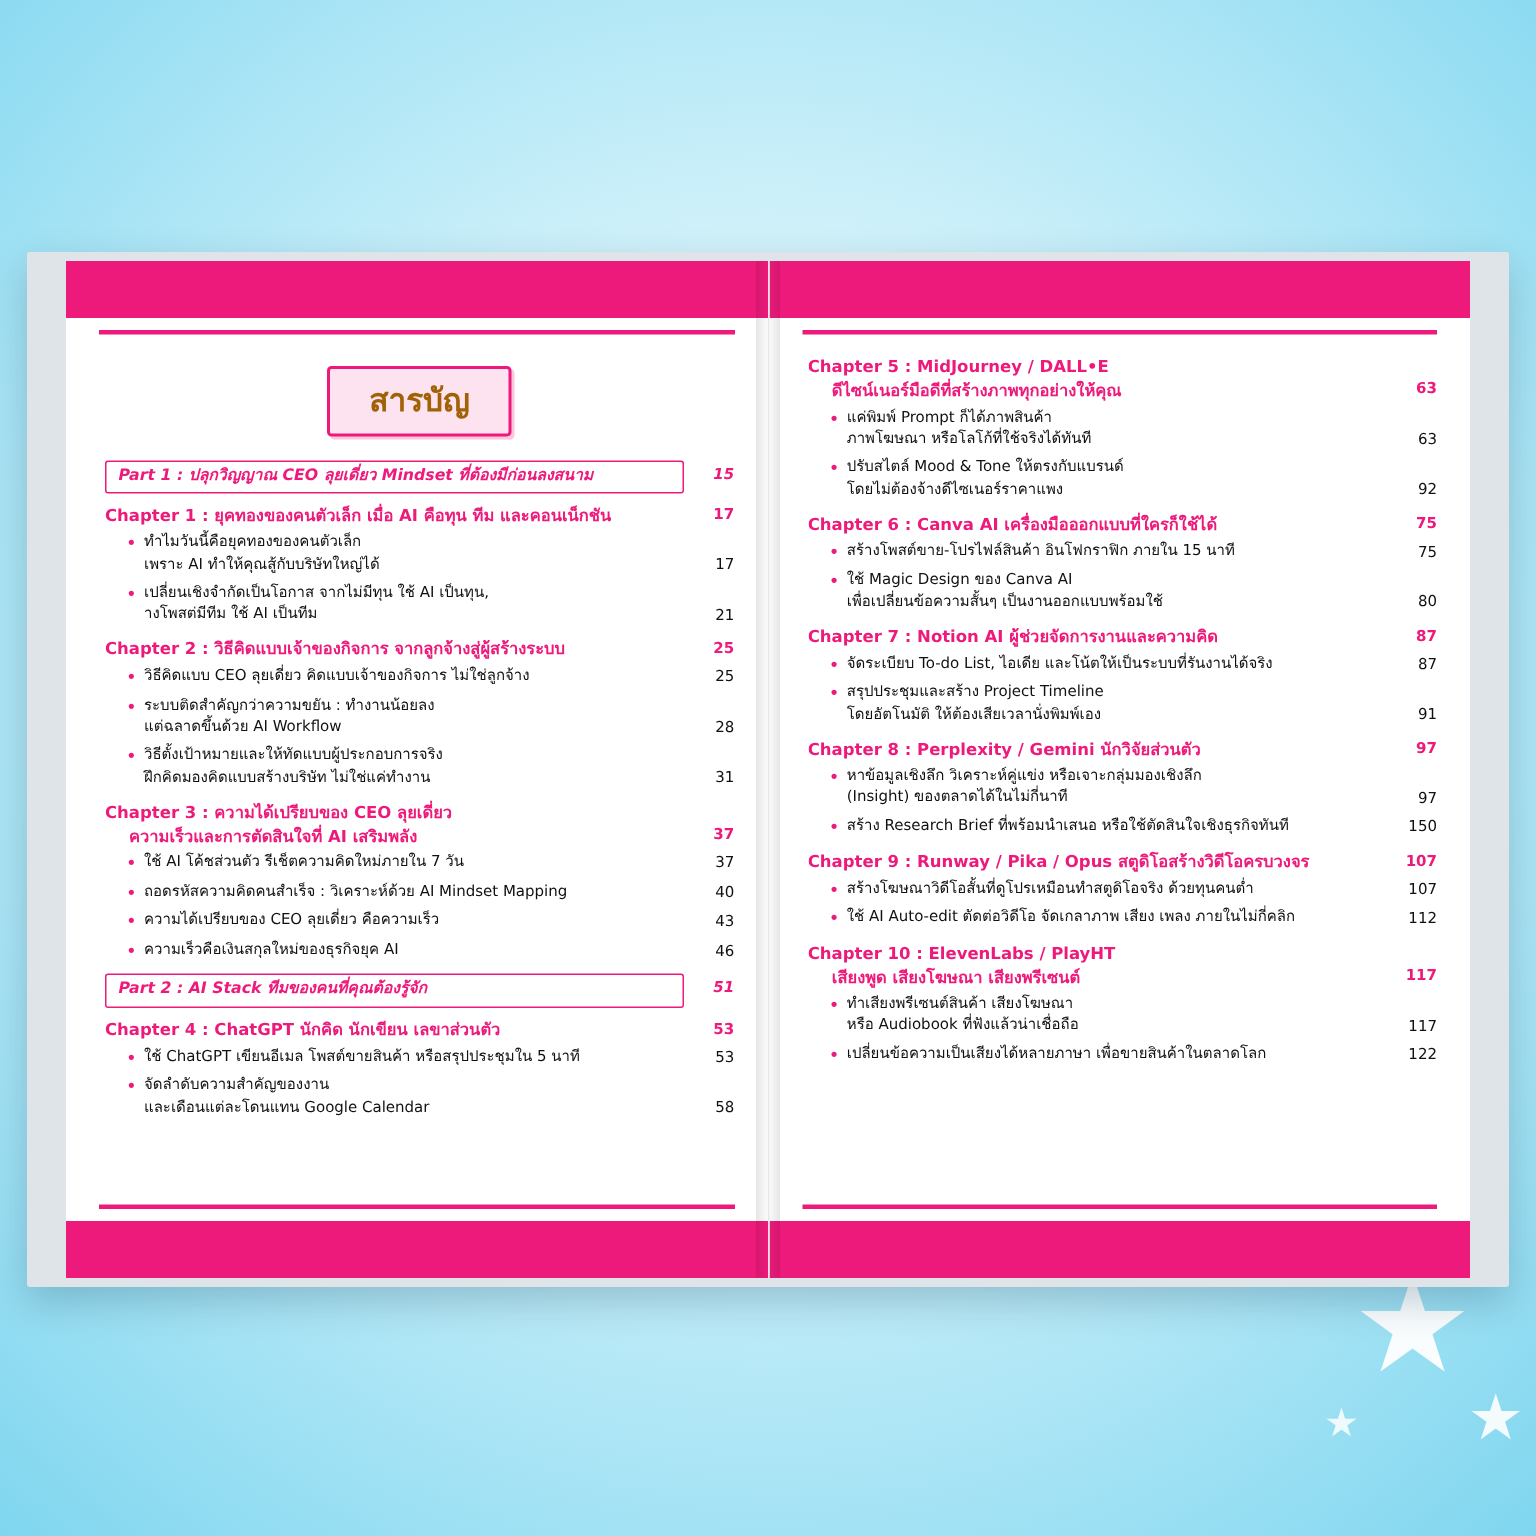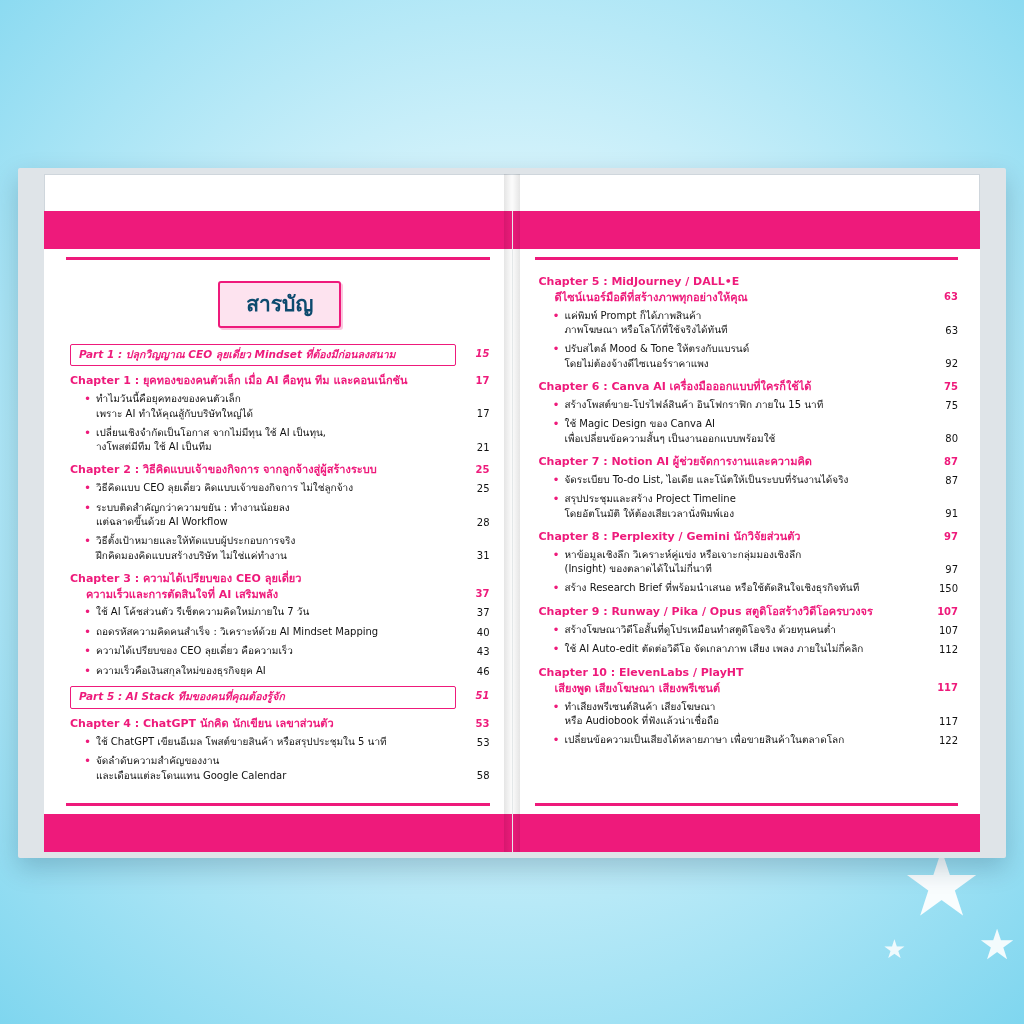--- a/index.html
+++ b/index.html
@@ -45,21 +45,20 @@
     bottom: 6px;
     background: #ffffff;
     display: flex;
     box-shadow: 0 0 0 1px #cfd6dc inset;
   }
   .page {
     position: relative;
     width: 50%;
     background: #ffffff;
     overflow: hidden;
-    margin-top: 37px;
   }
   .page.left  { border-right: 1px solid #e8eced; }
   .spine {
     position: absolute;
     left: 50%;
     top: 0;
     bottom: 0;
     width: 16px;
     transform: translateX(-50%);
     background: linear-gradient(to right, rgba(0,0,0,.10), rgba(0,0,0,.02) 45%, rgba(0,0,0,.02) 55%, rgba(0,0,0,.10));
@@ -97,21 +96,21 @@
 
   
   .toc-title-wrap {
     text-align: center;
     margin: 14px 0 16px;
   }
   .toc-title {
     display: inline-block;
     background: #fde3ef;
     border: 2px solid #ee1a7b;
-    color: #0c4a6e;
+    color: #a16207;
     font-size: 21px;
     font-weight: bold;
     padding: 4px 26px 6px;
     border-radius: 3px;
     box-shadow: 2px 2px 0 rgba(238,26,123,.25);
   }
 
   
   .row {
     display: flex;
@@ -257,21 +256,21 @@
             </div>
             <div class="row bullet-row">
               <div class="txt"><span>ความได้เปรียบของ CEO ลุยเดี่ยว คือความเร็ว</span></div>
               <div class="pg">43</div>
             </div>
             <div class="row bullet-row">
               <div class="txt"><span>ความเร็วคือเงินสกุลใหม่ของธุรกิจยุค AI</span></div>
               <div class="pg">46</div>
             </div>
             <div class="row part-row">
-              <div class="txt">Part 5 : AI Stack ทีมของคนที่คุณต้องรู้จัก</div>
+              <div class="txt">Part 2 : AI Stack ทีมของคนที่คุณต้องรู้จัก</div>
               <div class="pg">51</div>
             </div>
             <div class="row chapter-row">
               <div class="txt">Chapter 4 : ChatGPT นักคิด นักเขียน เลขาส่วนตัว</div>
               <div class="pg">53</div>
             </div>
             <div class="row bullet-row">
               <div class="txt"><span>ใช้ ChatGPT เขียนอีเมล โพสต์ขายสินค้า หรือสรุปประชุมใน 5 นาที</span></div>
               <div class="pg">53</div>
             </div>

